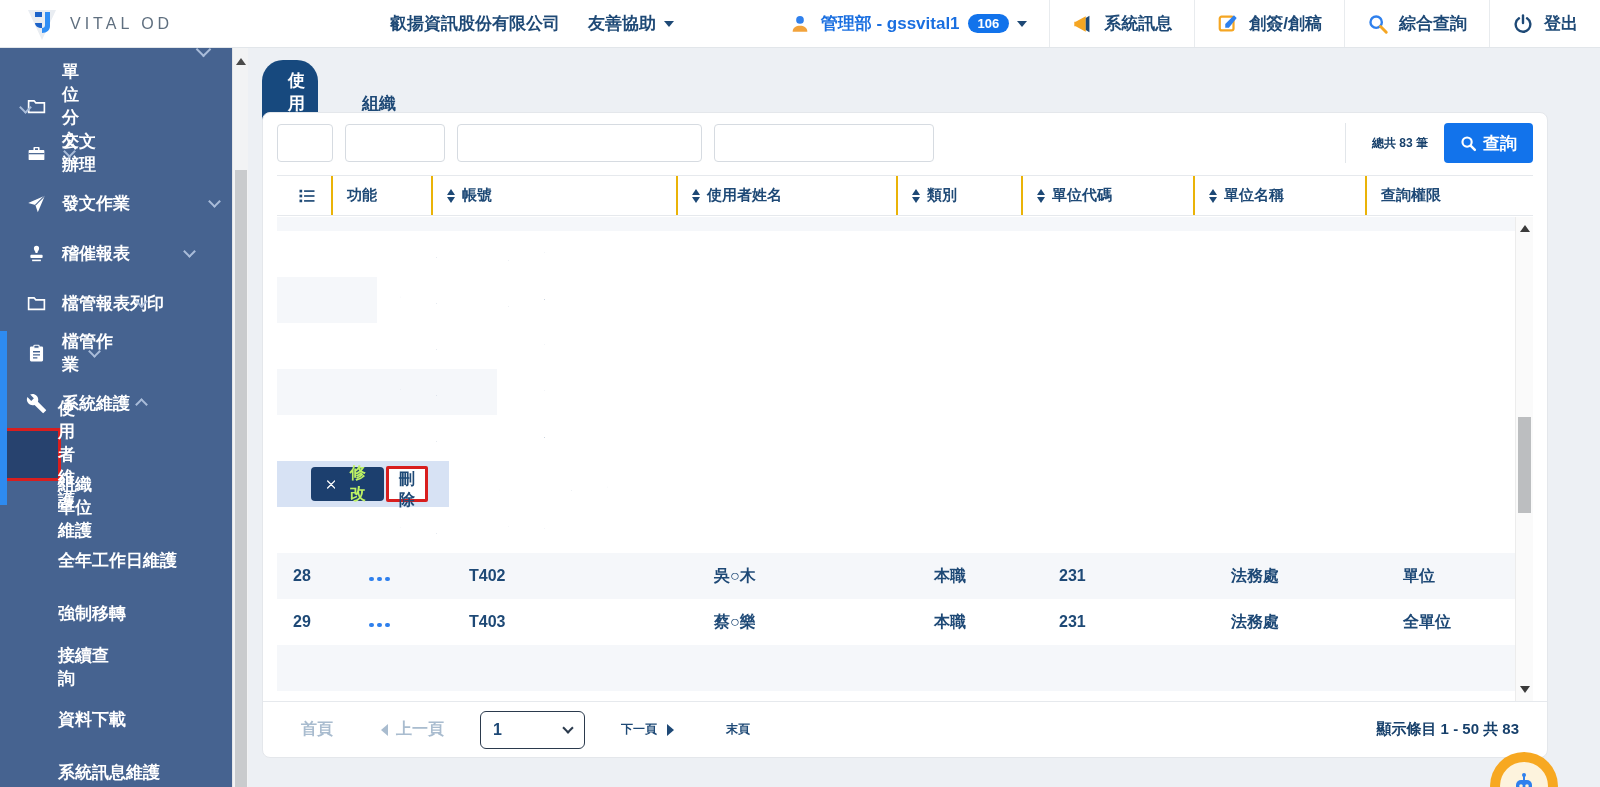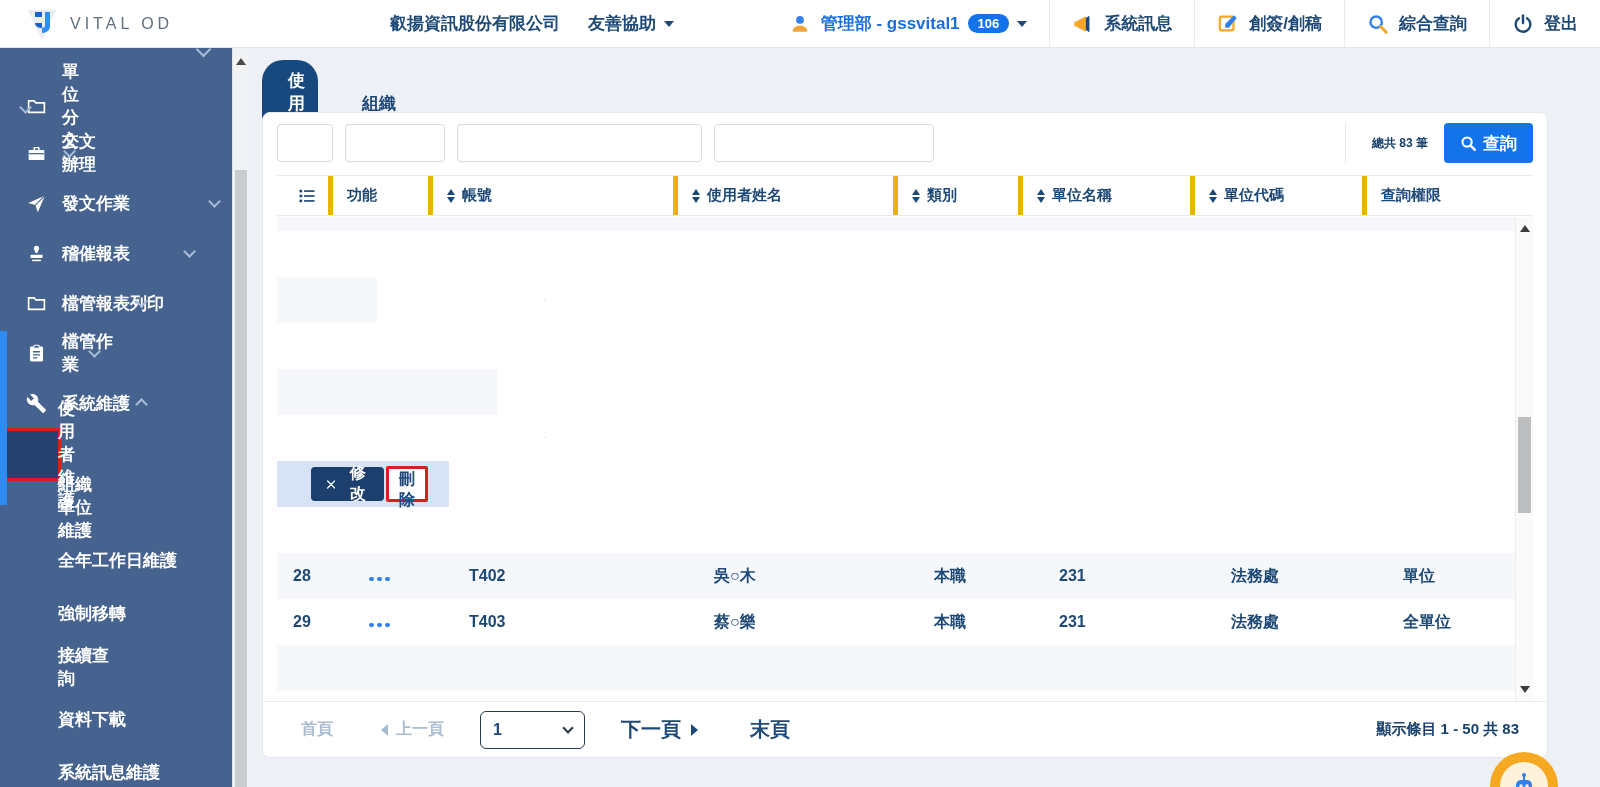--- a/index.html
+++ b/index.html
@@ -71,21 +71,21 @@
   .tb-divider { width:1px; height:40px; background:#e2e6ea; margin-right:26px; }
   .total-label { color:#17406b; font-size:12px; font-weight:700; margin-right:16px; }
   .query-btn { background:#1273eb; border:none; border-radius:4px; height:40px; padding:0 16px;
     color:#fff; font-size:17px; font-weight:700; display:flex; align-items:center; gap:6px; cursor:pointer;
     font-family:inherit; }
   .query-btn .icon { width:17px; height:17px; }
 
   
   .table-wrap { position:absolute; left:14px; top:62px; right:14px; bottom:56px; border-top:1px solid #e6e9ed; }
   .thead { height:40px; display:flex; background:#fff; border-bottom:1px solid #e6e9ed; }
-  .hcell { display:flex; align-items:center; padding-left:14px; border-right:5px solid #eab308;
+  .hcell { display:flex; align-items:center; padding-left:14px; border-right:2px solid #eab308;
     color:#1e4976; font-size:15px; font-weight:700; cursor:pointer; }
   .hcell .sort { display:none; flex-direction:column; gap:2px; margin-right:7px; }
   .hcell.sortable .sort { display:flex; }
   .sort .s-up { width:0; height:0; border-left:4.5px solid transparent; border-right:4.5px solid transparent;
     border-bottom:6px solid #1e4976; }
   .sort .s-dn { width:0; height:0; border-left:4.5px solid transparent; border-right:4.5px solid transparent;
     border-top:6px solid #1e4976; }
   .hcell .list-ic { width:20px; height:20px; margin-left:6px; }
   .i-0 { width:56px; } .i-1 { width:100px; } .i-2 { width:245px; } .i-3 { width:220px; }
   .i-4 { width:125px; } .i-5 { width:172px; } .i-6 { width:172px; } .i-7 { flex:1; border-right:none; }
@@ -100,41 +100,41 @@
   .c-account { width:245px; font-weight:700; }
   .c-name { width:220px; }
   .c-type { width:125px; }
   .c-code { width:172px; font-weight:700; }
   .c-unit { width:172px; }
   .c-perm { flex:1; }
   .dots { display:inline-flex; gap:3.5px; cursor:pointer; }
   .dots i { width:4.5px; height:4.5px; border-radius:50%; background:#2f80ed; display:block; }
   .c-actions { display:none; width:345px; padding-left:18px; align-items:center; }
   .trow.selected .c-actions { display:flex; }
-  .btn-modify { background:#1c3f6e; color:#ffffff; border:none; border-radius:4px; height:34px;
+  .btn-modify { background:#1c3f6e; color:#bef264; border:none; border-radius:4px; height:34px;
     padding:0 16px; font-size:16px; font-weight:700; display:flex; align-items:center; gap:12px;
     cursor:pointer; font-family:inherit; }
   .btn-modify .icon { width:13px; height:13px; }
   .btn-delete { background:#fff; color:#1e4976; border:3px solid #d81e1e; border-radius:2px; height:36px;
     padding:0 10px; font-size:16px; font-weight:700; margin-left:2px; cursor:pointer; font-family:inherit; }
 
   
   .tscroll { position:absolute; right:0; top:41px; bottom:0; width:18px; background:#fafafa;
     border-left:1px solid #ececec; }
   .tscroll .up-arrow { position:absolute; top:8px; left:4px; width:0; height:0;
     border-left:5px solid transparent; border-right:5px solid transparent; border-bottom:7px solid #3a3a3a; }
   .tscroll .dn-arrow { position:absolute; bottom:8px; left:4px; width:0; height:0;
     border-left:5px solid transparent; border-right:5px solid transparent; border-top:7px solid #3a3a3a; }
   .tscroll .thumb { position:absolute; top:200px; left:2px; width:13px; height:96px; background:#bcbec0; }
 
   
   .pager { position:absolute; left:0; right:0; bottom:0; height:56px; border-top:1px solid #e6e9ed;
     display:flex; align-items:center; padding:0 28px 0 38px; }
   .pg-muted { color:#a9bccf; font-size:16px; font-weight:700; cursor:default; }
-  .pg-active { color:#1e4976; font-size:20px; font-weight:700; cursor:pointer; }
+  .pg-active { color:#1e4976; font-size:12px; font-weight:700; cursor:pointer; }
   .pg-tri-l { width:0; height:0; border-top:6px solid transparent; border-bottom:6px solid transparent;
     border-right:7px solid #a9bccf; margin:0 8px 0 48px; }
   .pg-tri-r { width:0; height:0; border-top:6px solid transparent; border-bottom:6px solid transparent;
     border-left:7px solid #1e4976; margin-left:10px; }
   .page-select { width:105px; height:38px; border:1.5px solid #2b3a4d; border-radius:6px; margin:0 36px;
     display:flex; align-items:center; padding:0 12px; cursor:pointer; }
   .page-select .val { color:#1e4976; font-size:16px; font-weight:700; flex:1; }
   .page-select .chev { width:8px; height:8px; border-right:2.2px solid #2b3a4d;
     border-bottom:2.2px solid #2b3a4d; transform:rotate(45deg); margin-top:-4px; }
   .pg-last { margin-left:52px; }
@@ -402,35 +402,35 @@
             <span>使用者姓名</span>
           </div>
           <div class="hcell i-4 sortable">
             <span class="sort">
               <i class="s-up"></i>
               <i class="s-dn"></i>
             </span>
 
             <span>類別</span>
           </div>
+          <div class="hcell i-5 sortable">
+            <span class="sort">
+              <i class="s-up"></i>
+              <i class="s-dn"></i>
+            </span>
+
+            <span>單位代碼</span>
+          </div>
           <div class="hcell i-6 sortable">
             <span class="sort">
               <i class="s-up"></i>
               <i class="s-dn"></i>
             </span>
 
             <span>單位名稱</span>
-          </div>
-          <div class="hcell i-5 sortable">
-            <span class="sort">
-              <i class="s-up"></i>
-              <i class="s-dn"></i>
-            </span>
-
-            <span>單位代碼</span>
           </div>
           <div class="hcell i-7">
 
             <span>查詢權限</span>
           </div>
       </div>
       <div class="tbody">
         <div class="row-sliver"></div>
         <div class="rows">
           <div class="trow i-0">

